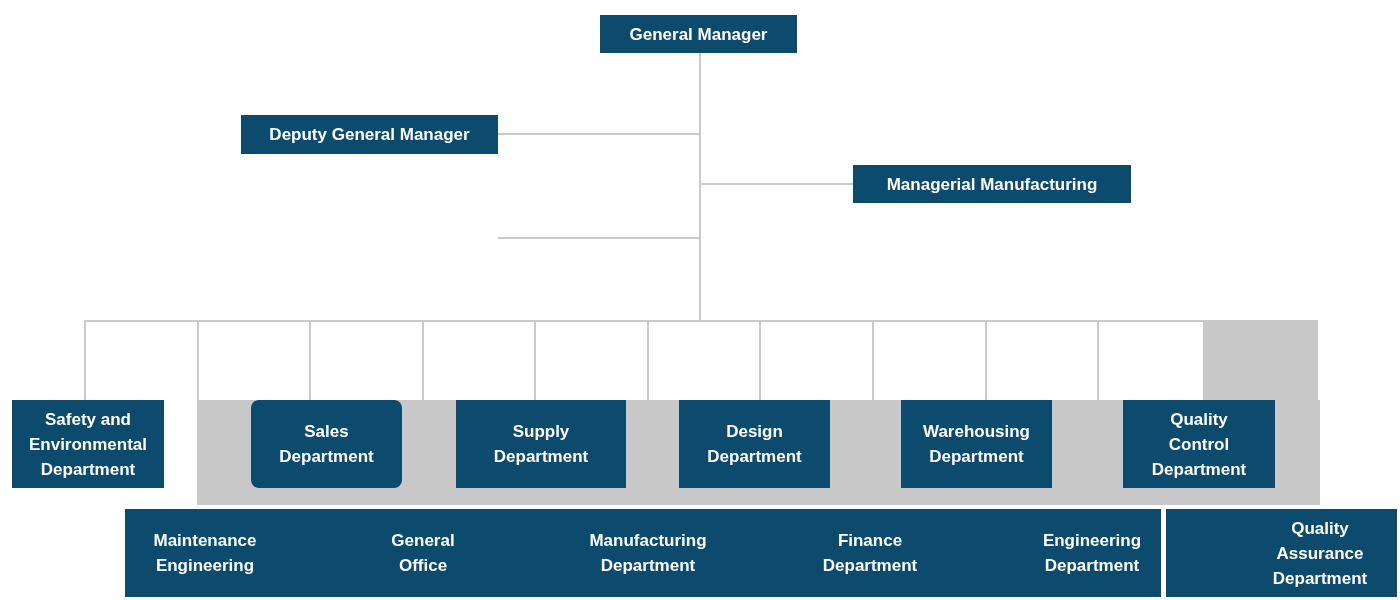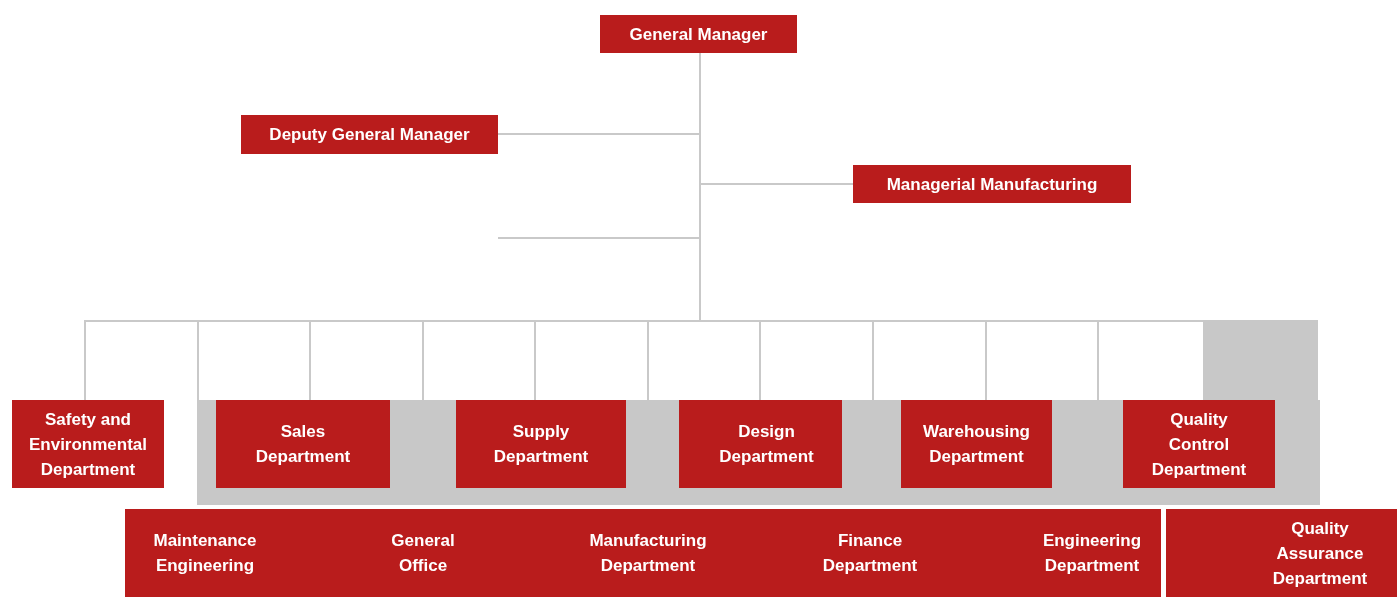--- a/index.html
+++ b/index.html
@@ -10,21 +10,21 @@
   }
   .canvas {
     position: relative;
     width: 1400px;
     height: 600px;
     background: #ffffff;
     overflow: hidden;
   }
   .node {
     position: absolute;
-    background: #b91c1c;
+    background: #0c4a6e;
     color: #ffffff;
     font-weight: 700;
     font-size: 17px;
     line-height: 25px;
     display: flex;
     align-items: center;
     justify-content: center;
     text-align: center;
     white-space: pre-line;
   }
@@ -67,23 +67,23 @@
   .d0 { left: 84px; }  .d1 { left: 197px; } .d2 { left: 309px; }
   .d3 { left: 422px; } .d4 { left: 534px; } .d5 { left: 647px; }
   .d6 { left: 759px; } .d7 { left: 872px; } .d8 { left: 985px; }
   .d9 { left: 1097px; }
   
   .gray-block { left: 1203px; top: 320px; width: 115px; height: 82px; z-index: 1; }
   .gray-band  { left: 197px;  top: 400px; width: 1123px; height: 105px; z-index: 1; }
   
   .mid { top: 400px; height: 88px; z-index: 2; }
   .m0 { left: 12px;   width: 152px; }
-  .m1 { left: 216px;  width: 174px; }
+  .m1 { left: 251px;  width: 151px; border-radius: 8px; }
   .m2 { left: 456px;  width: 170px; }
-  .m3 { left: 679px;  width: 151px; padding-left: 12px; }
+  .m3 { left: 679px;  width: 151px; }
   .m4 { left: 901px;  width: 151px; }
   .m5 { left: 1123px; width: 152px; }
   
   .bottom-band { left: 125px;  top: 509px; width: 1036px; height: 88px; z-index: 3; }
   .qa-box      { left: 1166px; top: 509px; width: 231px;  height: 88px; z-index: 3; }
   .bl0 { left: 100px; }
   .bl1 { left: 318px; }
   .bl2 { left: 543px; }
   .bl3 { left: 765px; }
   .bl4 { left: 987px; }

